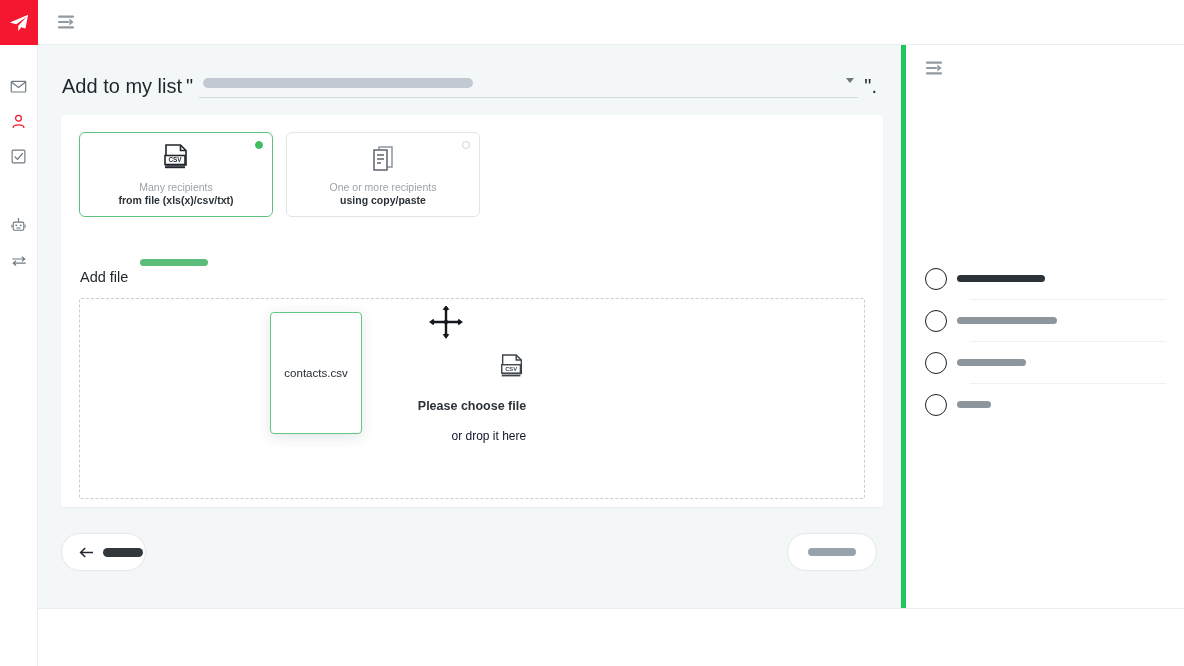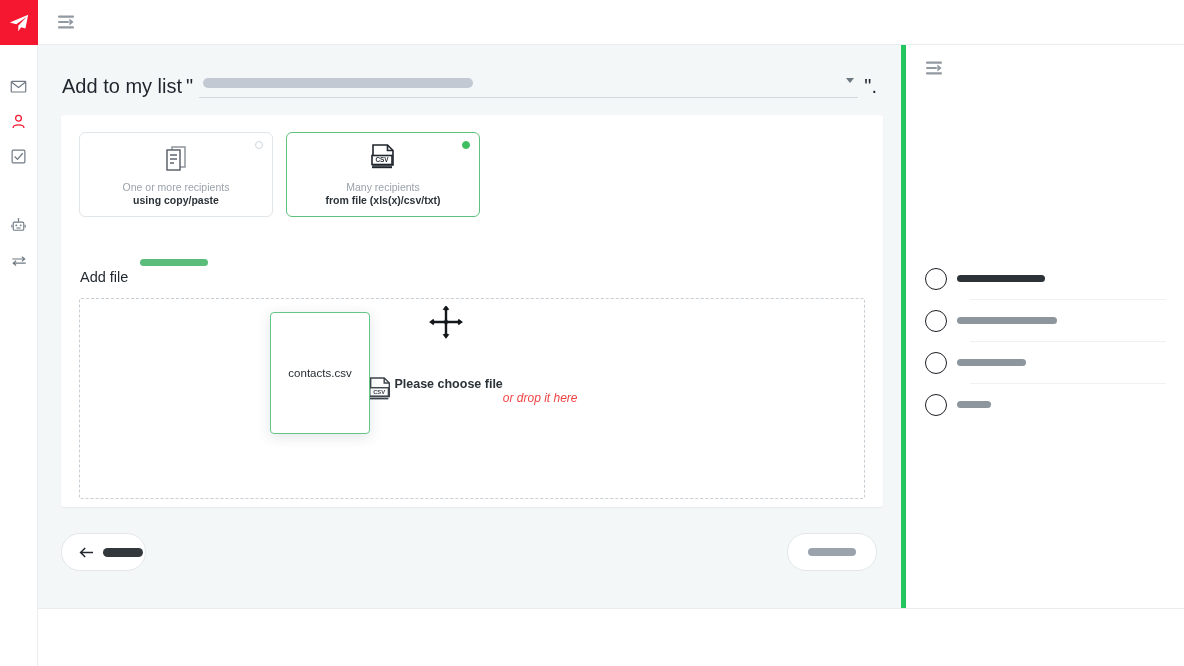--- a/index.html
+++ b/index.html
@@ -94,28 +94,28 @@
   .addfile-row { display: flex; align-items: center; padding: 22px 0 0 19px; }
   .addfile-label { font-size: 14.5px; color: #1f262d; margin-top: 30px; }
   .addfile-redact { width: 68px; height: 7px; background: #5bbd79; margin-left: 12px; }
 
   .dropzone {
     margin: 13px 18px 0 18px; height: 201px;
     border: 1px dashed #c7cfd5; border-radius: 2px;
     position: relative;
     display: flex; align-items: center; justify-content: center;
   }
-  .dz-inner { display: flex; flex-direction: row; align-items: flex-start; }
+  .dz-inner { display: flex; flex-direction: column; align-items: flex-end; }
   .dz-icon { margin-bottom: 11px; }
   .dz-title { font-size: 12.5px; font-weight: bold; color: #2b3238; line-height: 16px; }
-  .dz-sub { font-size: 12px; color: #ef4444; line-height: 16px; margin-top: 14px; font-style: italic; }
+  .dz-sub { font-size: 12px; color: #0f172a; line-height: 16px; margin-top: 14px; }
 
   
   .drag-file {
-    position: absolute; left: 190px; top: 13px; width: 100px; height: 122px;
+    position: absolute; left: 190px; top: 13px; width: 92px; height: 122px;
     background: #ffffff; border: 1px solid #63c684; border-radius: 4px;
     display: flex; align-items: center; justify-content: center;
     box-shadow: 0 3px 14px rgba(30,45,60,.13);
   }
   .drag-file-name { font-size: 11.5px; color: #1f262d; }
   .move-cursor { position: absolute; left: 153px; top: -13px; }
 
   
   .footer { padding: 26px 24px 0 23px; display: flex; align-items: center; justify-content: space-between; }
   .btn {
@@ -221,49 +221,49 @@
       <div class="title-select">
         <span class="redact title-redact"></span>
         <span class="chev"></span>
       </div>
       <span class="title-tail">".</span>
     </div>
 
     <div class="card">
 
       <div class="options">
-
-        <div class="option">
-          <span class="opt-radio"></span>
-          <span class="opt-icon">
-            <svg width="30" height="32" viewBox="0 0 30 32">
-              <path d="M11 4 H24 V24 H11 Z" fill="#fff" stroke="#8d959d" stroke-width="1.5"></path>
-              <path d="M6 7 H19 V27 H6 Z" fill="#fff" stroke="#5d666e" stroke-width="1.5"></path>
-              <path d="M9 12 H16 M9 16 H16 M9 20 H13" stroke="#5d666e" stroke-width="1.5"></path>
-            </svg>
-          </span>
-          <span class="opt-l1">One or more recipients</span>
-          <span class="opt-l2">using copy/paste</span>
-        </div>
 
         <div class="option selected">
           <span class="opt-radio"></span>
           <span class="opt-icon">
             <svg width="30" height="32" viewBox="0 0 30 32">
               <path d="M5 2 H19.5 L25 7.5 V22 H5 Z" fill="#fff" stroke="#1f262d" stroke-width="1.6"></path>
               <path d="M19.5 2 V7.5 H25" fill="none" stroke="#1f262d" stroke-width="1.6"></path>
               <rect x="4" y="12.5" width="20" height="9" fill="#fff" stroke="#1f262d" stroke-width="1.6"></rect>
               <text x="14" y="19.4" font-family="'Liberation Sans',sans-serif" font-size="6.4" font-weight="bold" fill="#1f262d" text-anchor="middle">CSV</text>
               <rect x="4" y="23.2" width="20" height="2" fill="#1f262d"></rect>
             </svg>
           </span>
           <span class="opt-l1">Many recipients</span>
           <span class="opt-l2">from file (xls(x)/csv/txt)</span>
         </div>
 
+        <div class="option">
+          <span class="opt-radio"></span>
+          <span class="opt-icon">
+            <svg width="30" height="32" viewBox="0 0 30 32">
+              <path d="M11 4 H24 V24 H11 Z" fill="#fff" stroke="#8d959d" stroke-width="1.5"></path>
+              <path d="M6 7 H19 V27 H6 Z" fill="#fff" stroke="#5d666e" stroke-width="1.5"></path>
+              <path d="M9 12 H16 M9 16 H16 M9 20 H13" stroke="#5d666e" stroke-width="1.5"></path>
+            </svg>
+          </span>
+          <span class="opt-l1">One or more recipients</span>
+          <span class="opt-l2">using copy/paste</span>
+        </div>
+
       </div>
 
       <div class="addfile-row">
         <span class="addfile-label">Add file</span>
         <span class="redact addfile-redact"></span>
       </div>
 
       <div class="dropzone">
 
         <div class="dz-inner">

